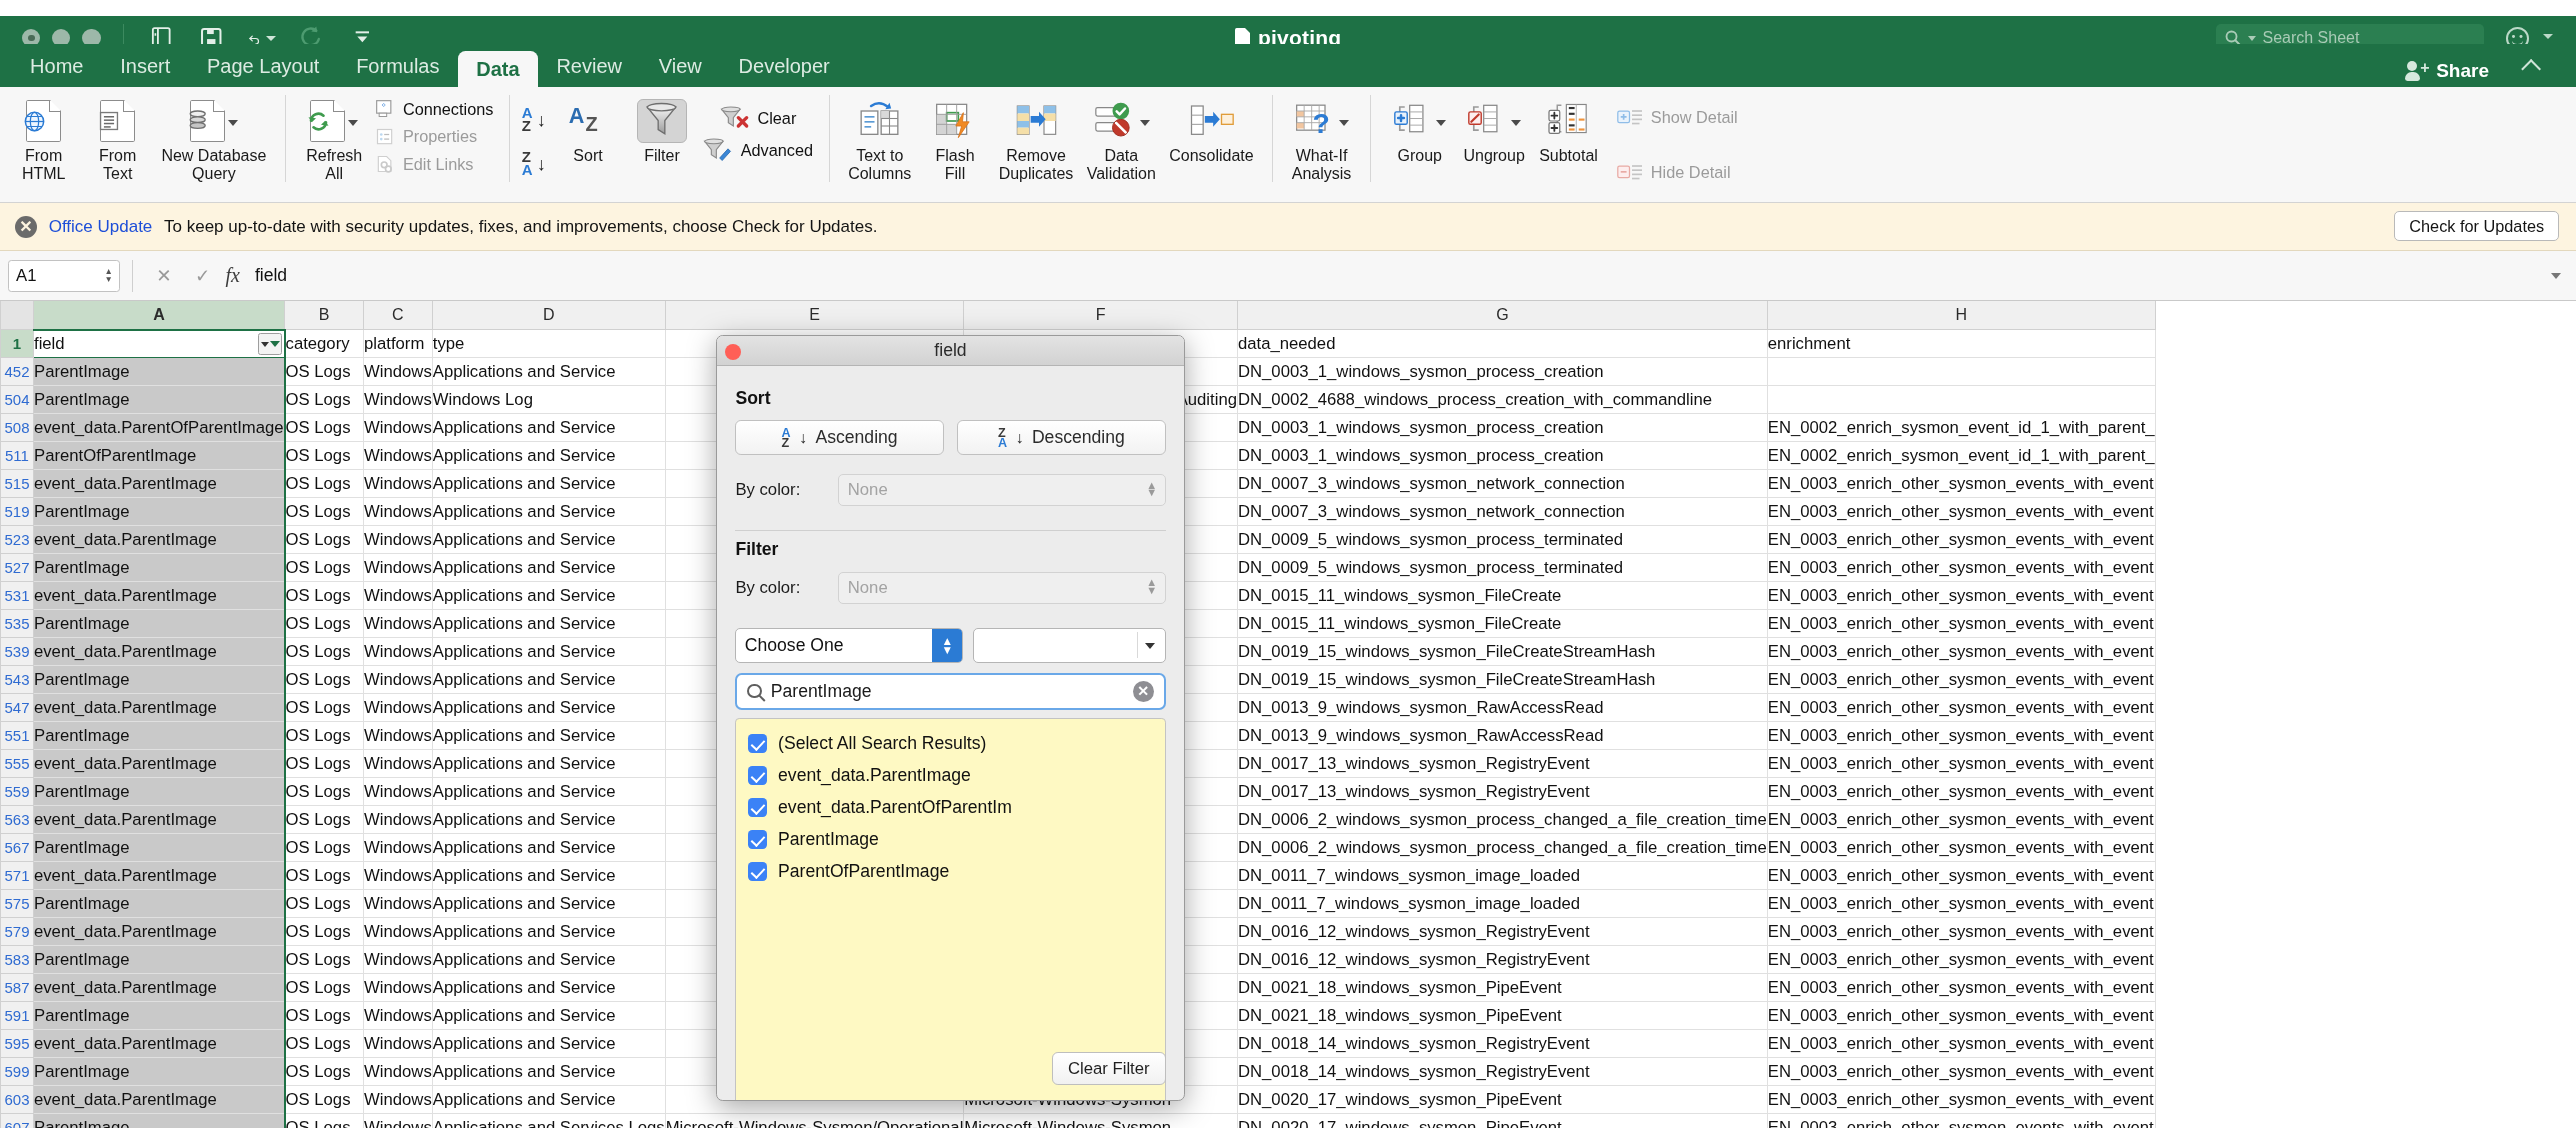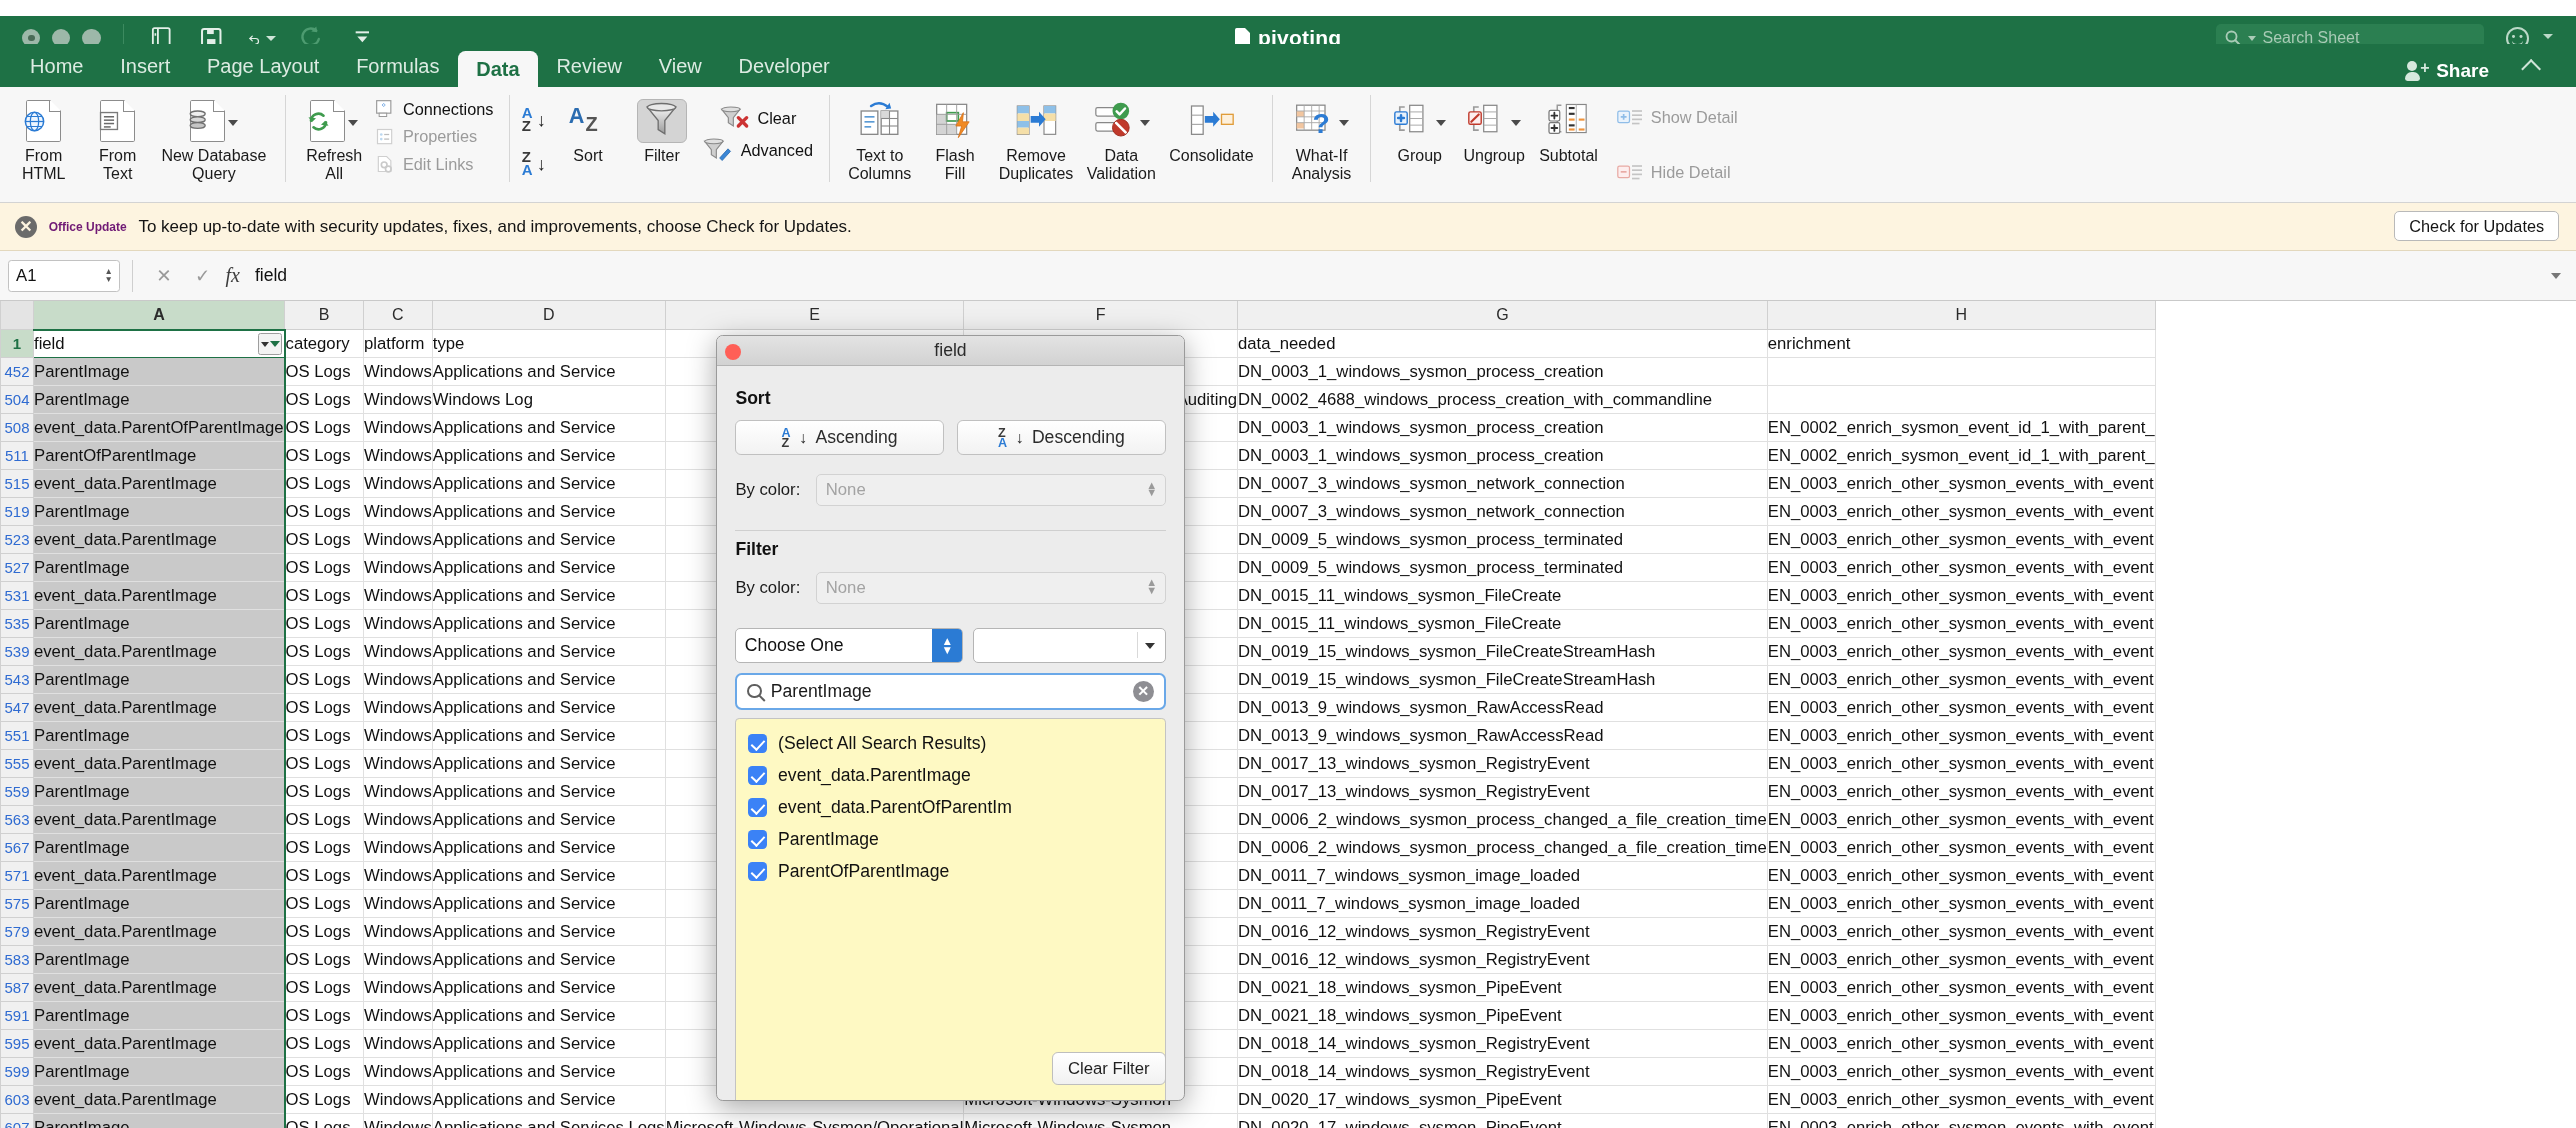--- a/index.html
+++ b/index.html
@@ -111,21 +111,21 @@
   .arrow-dn{font-size:18.4px;color:#1a1a1a;line-height:1;}
 
   
   .updbar{
     position:absolute; left:0; top:203px; width:2576px; height:48px;
     background:#fdf4e0; border-bottom:0.8px solid #e3d8bd;
     display:flex; align-items:center; padding-left:15px; gap:11.7px;
   }
   .upd-x{width:22px;height:22px;border-radius:50%;background:#6b6b6b;color:#fdf4e0;
      font-size:16px;display:flex;align-items:center;justify-content:center;font-weight:700;}
-  .upd-strong{font-size:12px;font-weight:700;color:#701a75;}
+  .upd-strong{font-size:17px;font-weight:400;color:#1d4ed8;}
   .upd-text{font-size:17px;color:#141414;}
   .upd-btn{position:absolute;right:16.7px;top:8.4px;height:30px;padding:0 14.2px;background:#fff;
      border:0.8px solid #b9b9b9;border-radius:5px;font-size:16.3px;color:#141414;
      display:flex;align-items:center;}
 
   
   .fbar{
     position:absolute; left:0; top:251px; width:2576px; height:50px;
     background:#f7f7f7; border-bottom:0.8px solid #c9c9c9;
     display:flex; align-items:center;
@@ -193,21 +193,21 @@
   .sec-label{ font-size:17.6px; font-weight:700; color:#111; margin:8.4px 0 11.7px 0;}
   .sort-row{ display:flex; gap:13.4px; margin-bottom:18.4px;}
   .btn-sort{
     flex:1; height:35px; background:linear-gradient(#ffffff,#f2f2f2);
     border:0.8px solid #c0c0c0; border-radius:5.9px; display:flex; align-items:center;
     justify-content:center; gap:8.4px; font-size:17.6px; color:#2c2c2c;
   }
   .azmini{display:flex;flex-direction:column;line-height:.8;font-size:12.6px;font-weight:700;}
   .azmini .a{color:#2b7bd4;} .azmini .z{color:#3a3a3a;}
   .azmini.rev .z{color:#3a3a3a;} .azmini.rev .a{color:#2b7bd4;}
-  .bycolor-row{ display:flex; align-items:center; gap:4px; margin-bottom:24px;}
+  .bycolor-row{ display:flex; align-items:center; gap:26px; margin-bottom:24px;}
   .bycolor-lbl{ font-size:16.7px; color:#1a1a1a; width:77px;}
   .select-disabled{
     flex:1; height:32px; background:#efefef; border:0.8px solid #d2d2d2; border-radius:5px;
     display:flex; align-items:center; padding:0 8.4px; font-size:16.7px; color:#a3a3a3;
     position:relative;
   }
   .stepper{ position:absolute; right:7.5px; top:6.7px; display:flex; flex-direction:column;
      line-height:7.5px; color:#9a9a9a; font-size:11px;}
   .divider{ height:0.8px; background:#cfcfcf; margin:15px 0 6.7px 0;}
   .choose-row{ display:flex; gap:10px; margin:11.7px 0 10px 0;}

